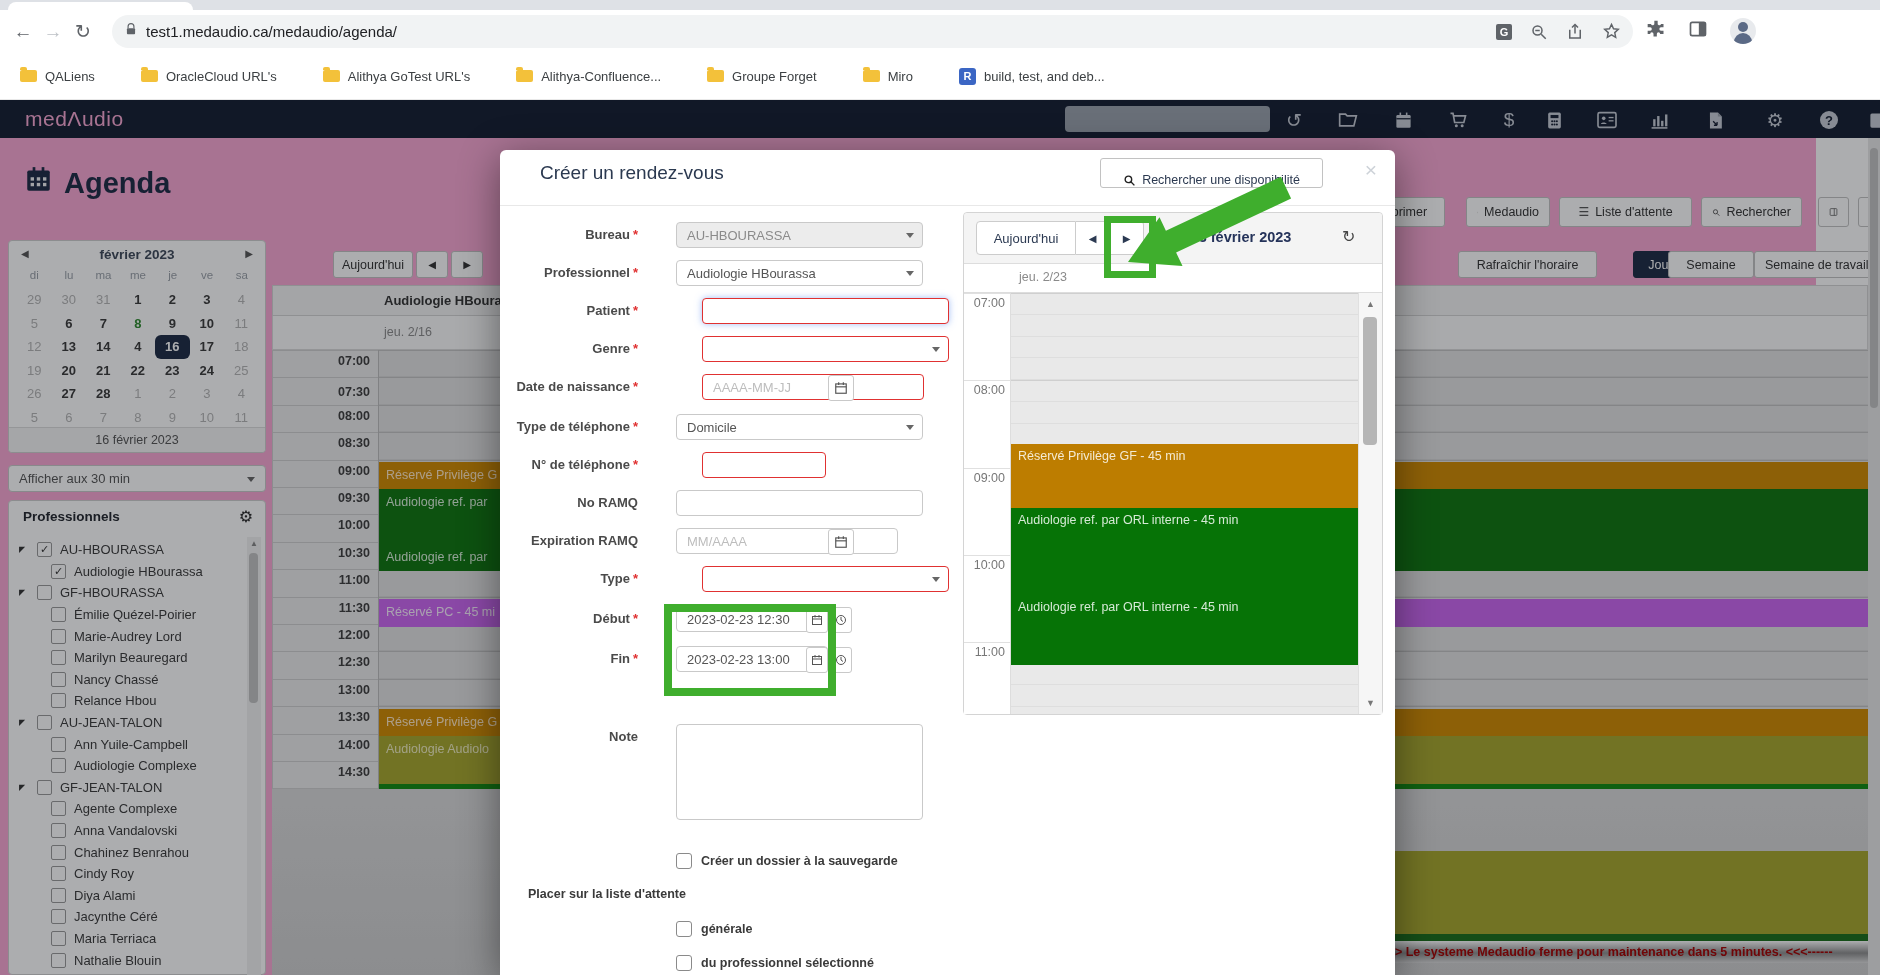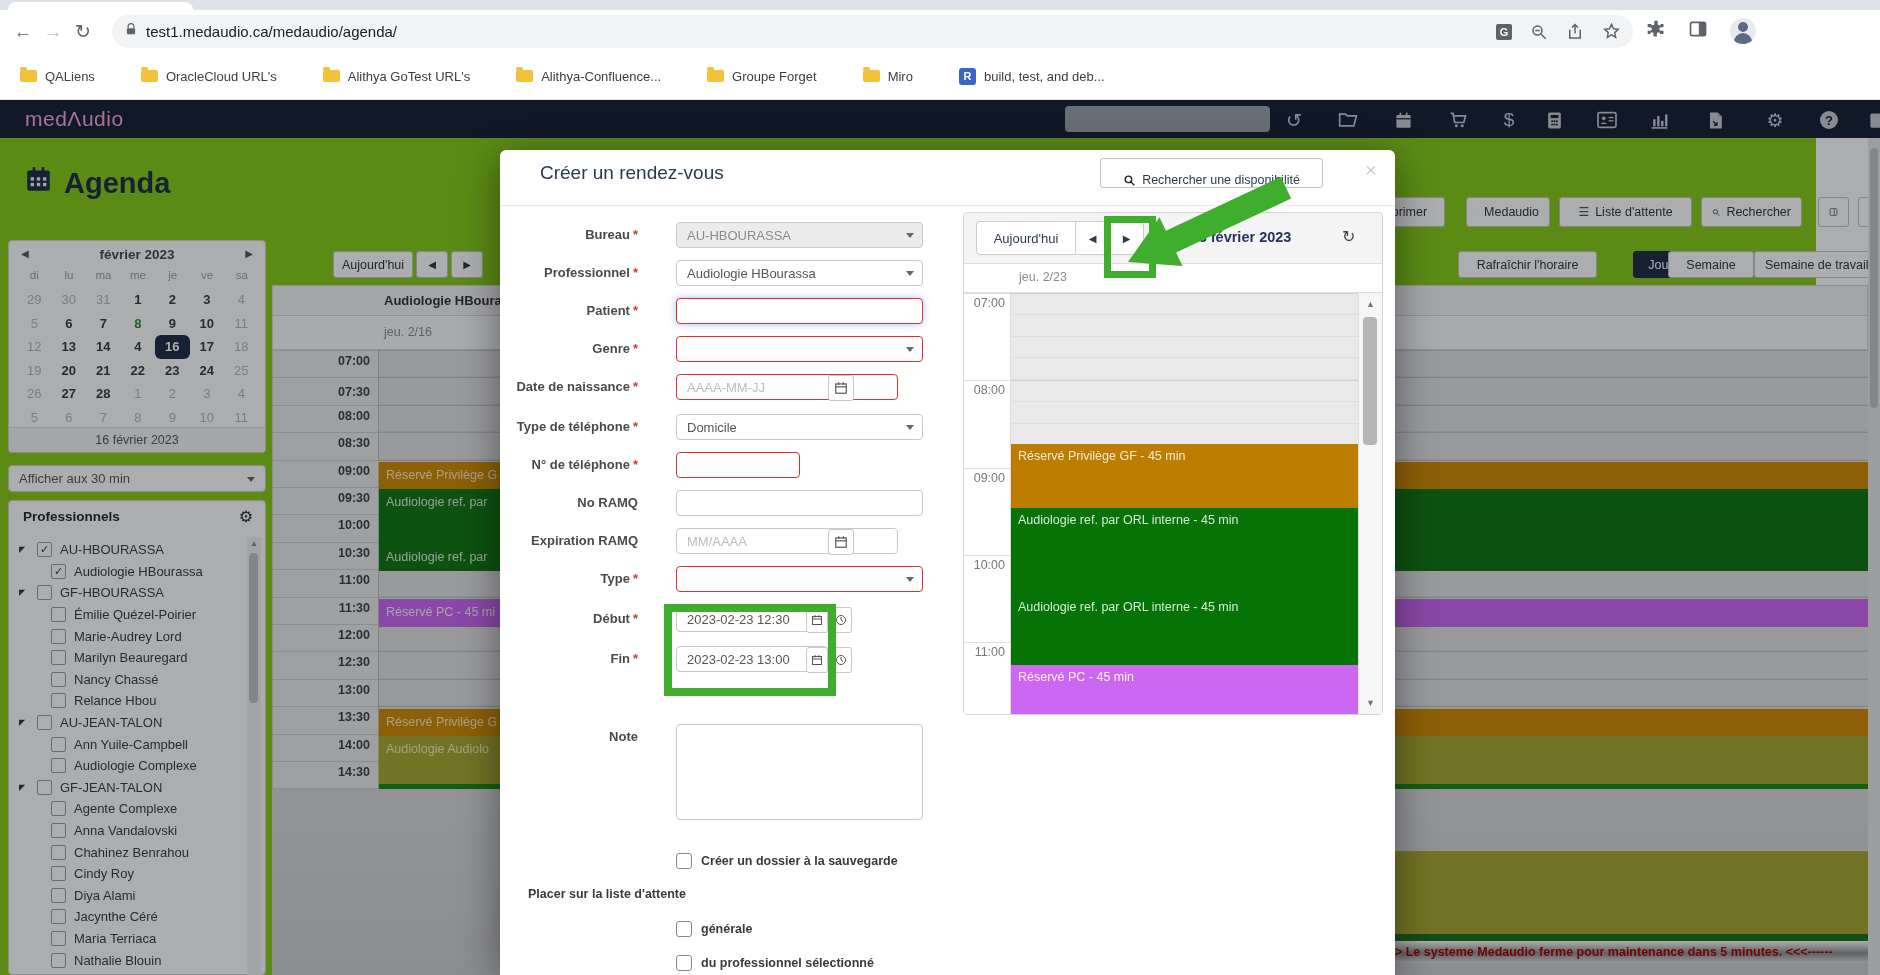--- a/index.html
+++ b/index.html
@@ -22,21 +22,21 @@
   .bm-item{display:flex;align-items:center;margin-right:46px;cursor:pointer;}
   .bm-folder{width:17px;height:12px;background:#f3c13a;border-radius:2px;position:relative;margin-right:8px;flex:0 0 auto;}
   .bm-folder:before{content:"";position:absolute;left:0;top:-3px;width:7px;height:3px;background:#f3c13a;border-radius:2px 2px 0 0;}
   .bm-label{font-size:13px;color:#3c4043;white-space:nowrap;}
   .bm-r{width:17px;height:17px;border-radius:3px;background:#3b66c4;color:#fff;font-size:11px;font-weight:bold;display:flex;align-items:center;justify-content:center;margin-right:8px;}
   
   .appheader{position:absolute;left:0;top:100px;width:1880px;height:38px;background:#151e31;}
   .logo{position:absolute;left:25px;top:7px;color:#f9a8d4;font-size:21px;font-weight:normal;letter-spacing:.5px;}
   .hsearch{position:absolute;left:1065px;top:6px;width:205px;height:26px;background:#9aa1ac;border-radius:4px;}
   .hico{position:absolute;top:8px;width:30px;height:24px;color:#c7ccd6;display:flex;align-items:center;justify-content:center;font-size:19px;cursor:pointer;}
-  .pagebody{position:absolute;left:0;top:138px;width:1816px;height:837px;background:#84cc16;}
+  .pagebody{position:absolute;left:0;top:138px;width:1816px;height:837px;background:#f9a8d4;}
   .agendatitle{position:absolute;left:25px;top:28px;display:flex;align-items:center;gap:12px;color:#1d2b45;font-size:29px;font-weight:bold;}
   .btn{position:absolute;height:30px;background:#fff;border:1px solid #c2c2c2;border-radius:3px;font-size:12.5px;color:#333;display:flex;align-items:center;justify-content:center;gap:6px;box-sizing:border-box;padding:0 10px;cursor:pointer;white-space:nowrap;overflow:hidden;}
   .btn.small{height:27px;}
   .btn.dark{background:#1d2b45;color:#fff;border-color:#1d2b45;margin-left:20px;}
   
   .panel{position:absolute;background:#fff;border:1px solid #cfcfcf;border-radius:4px;box-sizing:border-box;}
   .calhead{position:absolute;left:0;top:6px;width:100%;text-align:center;font-size:13.5px;color:#3f4a5a;font-weight:bold;}
   .calarrow{position:absolute;top:7px;font-size:10px;color:#555;cursor:pointer;}
   .cal-dows{position:absolute;left:8px;top:28px;width:242px;display:flex;}
   .dow{flex:1;text-align:center;font-size:11.5px;color:#9aa0a8;}
@@ -85,21 +85,21 @@
   .mtitle{position:absolute;left:40px;top:12px;font-size:19px;color:#2b3950;}
   .mclose{position:absolute;right:18px;top:8px;font-size:21px;color:#cdd2d8;cursor:pointer;}
   .mavail{position:absolute;left:600px;top:8px;width:223px;height:30px;align-items:flex-end;}
   .mdivider{position:absolute;left:0;top:55px;width:100%;height:1px;background:#e8e8e8;}
   .frow{position:absolute;left:-70px;width:500px;height:26px;}
   .flabel{position:absolute;left:0;top:0;width:208px;text-align:right;font-size:13px;font-weight:bold;color:#4a4a4a;line-height:26px;white-space:nowrap;}
   .req{color:#e03131;margin-left:3px;}
   .fctl{position:absolute;left:246px;top:0;height:26px;border:1px solid #c9c9c9;border-radius:4px;background:#fff;box-sizing:border-box;display:flex;align-items:center;padding:0 10px;font-size:13px;color:#555;}
   .fctl .caret{right:8px;}
   .fctl.dis{background:#ececec;color:#8a8a8a;}
-  .fctl.err{border:1px solid #e03131;}
+  .fctl.err{border:1px solid #e03131;margin-left:26px;}
   .fctl.glow{box-shadow:0 0 7px rgba(90,140,240,.55);}
   .ph{color:#bdbdbd;}
   .dicon{position:absolute;top:1px;width:26px;height:26px;border:1px solid #c9c9c9;border-radius:3px;background:#fff;box-sizing:border-box;display:flex;align-items:center;justify-content:center;cursor:pointer;}
   .notebox{position:absolute;left:246px;top:0;width:247px;height:96px;border:1px solid #c9c9c9;border-radius:4px;box-sizing:border-box;}
   .chkrow{position:absolute;display:flex;align-items:center;gap:9px;}
   .chk{width:14px;height:14px;border:1px solid #8a8a8a;border-radius:3px;background:#fff;flex:0 0 auto;}
   .chklabel{font-size:12.5px;font-weight:bold;color:#3a3a3a;white-space:nowrap;}
   
   .mini{position:absolute;left:463px;top:62px;width:420px;height:503px;border:1px solid #d4d4d4;border-radius:4px;background:#fff;box-sizing:border-box;}
   .minibar{position:absolute;left:0;top:0;width:100%;height:50px;background:#f4f4f4;border-bottom:1px solid #ddd;border-radius:4px 4px 0 0;}
@@ -740,21 +740,20 @@
           <div class="mgt" style="top: 3px;">07:00</div>
           <div class="mgt" style="top: 90.3px;">08:00</div>
           <div class="mgt" style="top: 177.6px;">09:00</div>
           <div class="mgt" style="top: 264.9px;">10:00</div>
           <div class="mgt" style="top: 352.2px;">11:00</div>
         </div>
       <div class="minicol">
           <div class="mev " style="top: 151px; height: 64px; background: rgb(189, 125, 0);"><span class="evl">Réservé Privilège GF - 45 min</span></div>
           <div class="mev mg" style="top: 215px; height: 87px; background: rgb(6, 115, 6);"><span class="evl">Audiologie ref. par ORL interne - 45 min</span></div>
           <div class="mev mg" style="top: 302px; height: 70px; background: rgb(6, 115, 6);"><span class="evl">Audiologie ref. par ORL interne - 45 min</span></div>
-          <div class="mev mp" style="top: 372px; height: 49px; background: rgb(204, 103, 242);"><span class="evl">Réservé PC - 45 min</span></div>
         </div>
       <div class="miniscroll">
         <span class="sarr" style="top:6px;font-size:9px;color:#777">▲</span>
         <div class="sthumb" style="left:4px;width:14px;top:24px;height:128px;background:#b5b5b5"></div>
         <span class="sarr" style="bottom:6px;font-size:9px;color:#777">▼</span>
       </div>
     </div>
   </div>
 
   <div class="anno" style="left:1104px;top:216px;width:52px;height:62px"></div>

